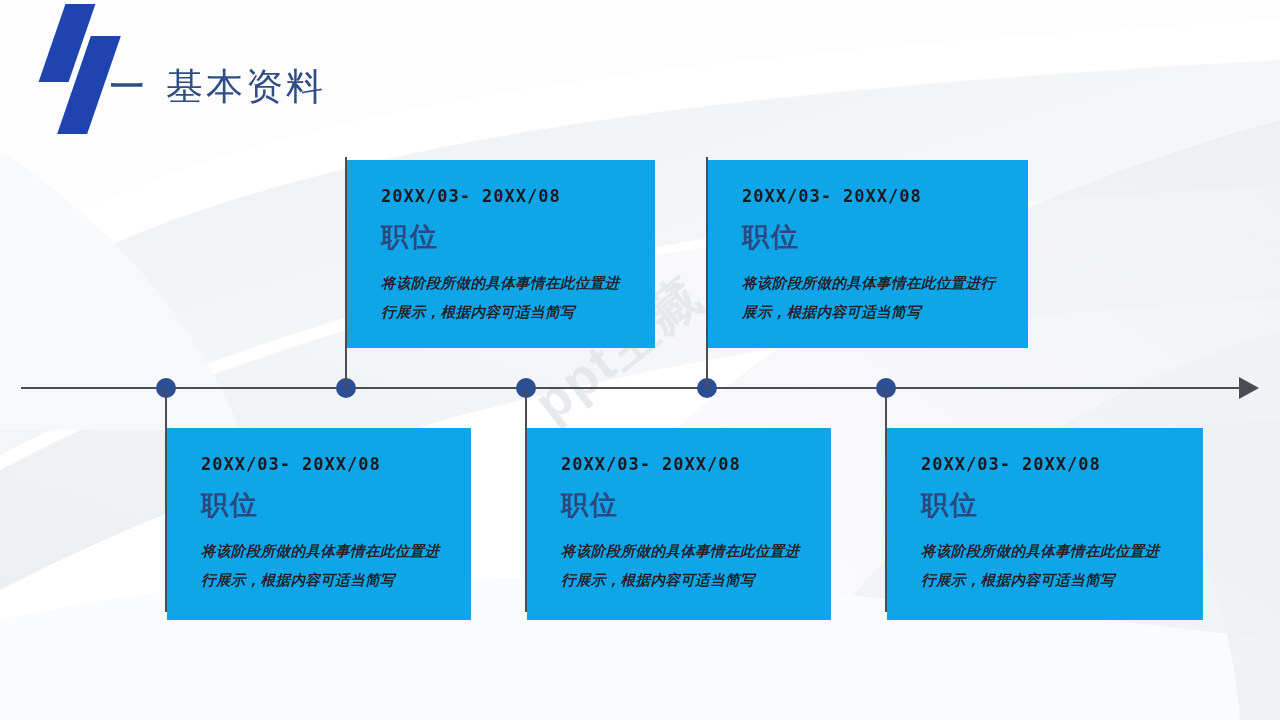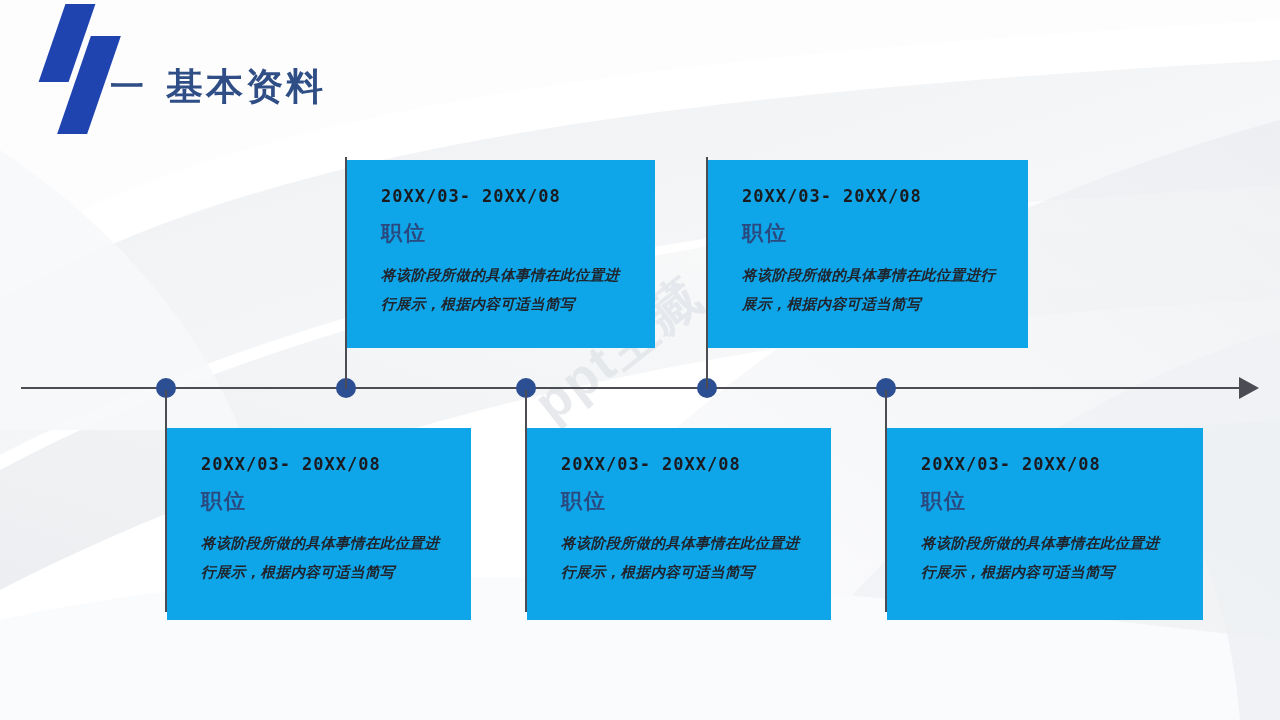--- a/index.html
+++ b/index.html
@@ -80,21 +80,21 @@
   .title-dash {
     color: #2f4e86;
     font-size: 34px;
     font-weight: bold;
     line-height: 1;
     margin-right: 22px;
   }
   .title-text {
     color: #2f4e86;
     font-size: 37px;
-    font-weight: bold;
+    font-weight: normal;
     letter-spacing: 3px;
     line-height: 1;
     white-space: nowrap;
   }
 
   
   .axis-line {
     position: absolute;
     left: 21px;
     top: 387px;
@@ -137,21 +137,21 @@
   }
   .card-date {
     font-family: "DejaVu Sans Mono", "Liberation Mono", monospace;
     font-size: 17px;
     font-weight: bold;
     color: #1b1b1f;
     letter-spacing: 1px;
     white-space: nowrap;
   }
   .card-role {
-    font-size: 21px;
+    font-size: 27px;
     font-weight: bold;
     color: #2a4a7f;
     letter-spacing: 2px;
     margin-top: 13px;
     white-space: nowrap;
   }
   .card-desc {
     font-size: 14.5px;
     color: #20242c;
     font-weight: bold;

